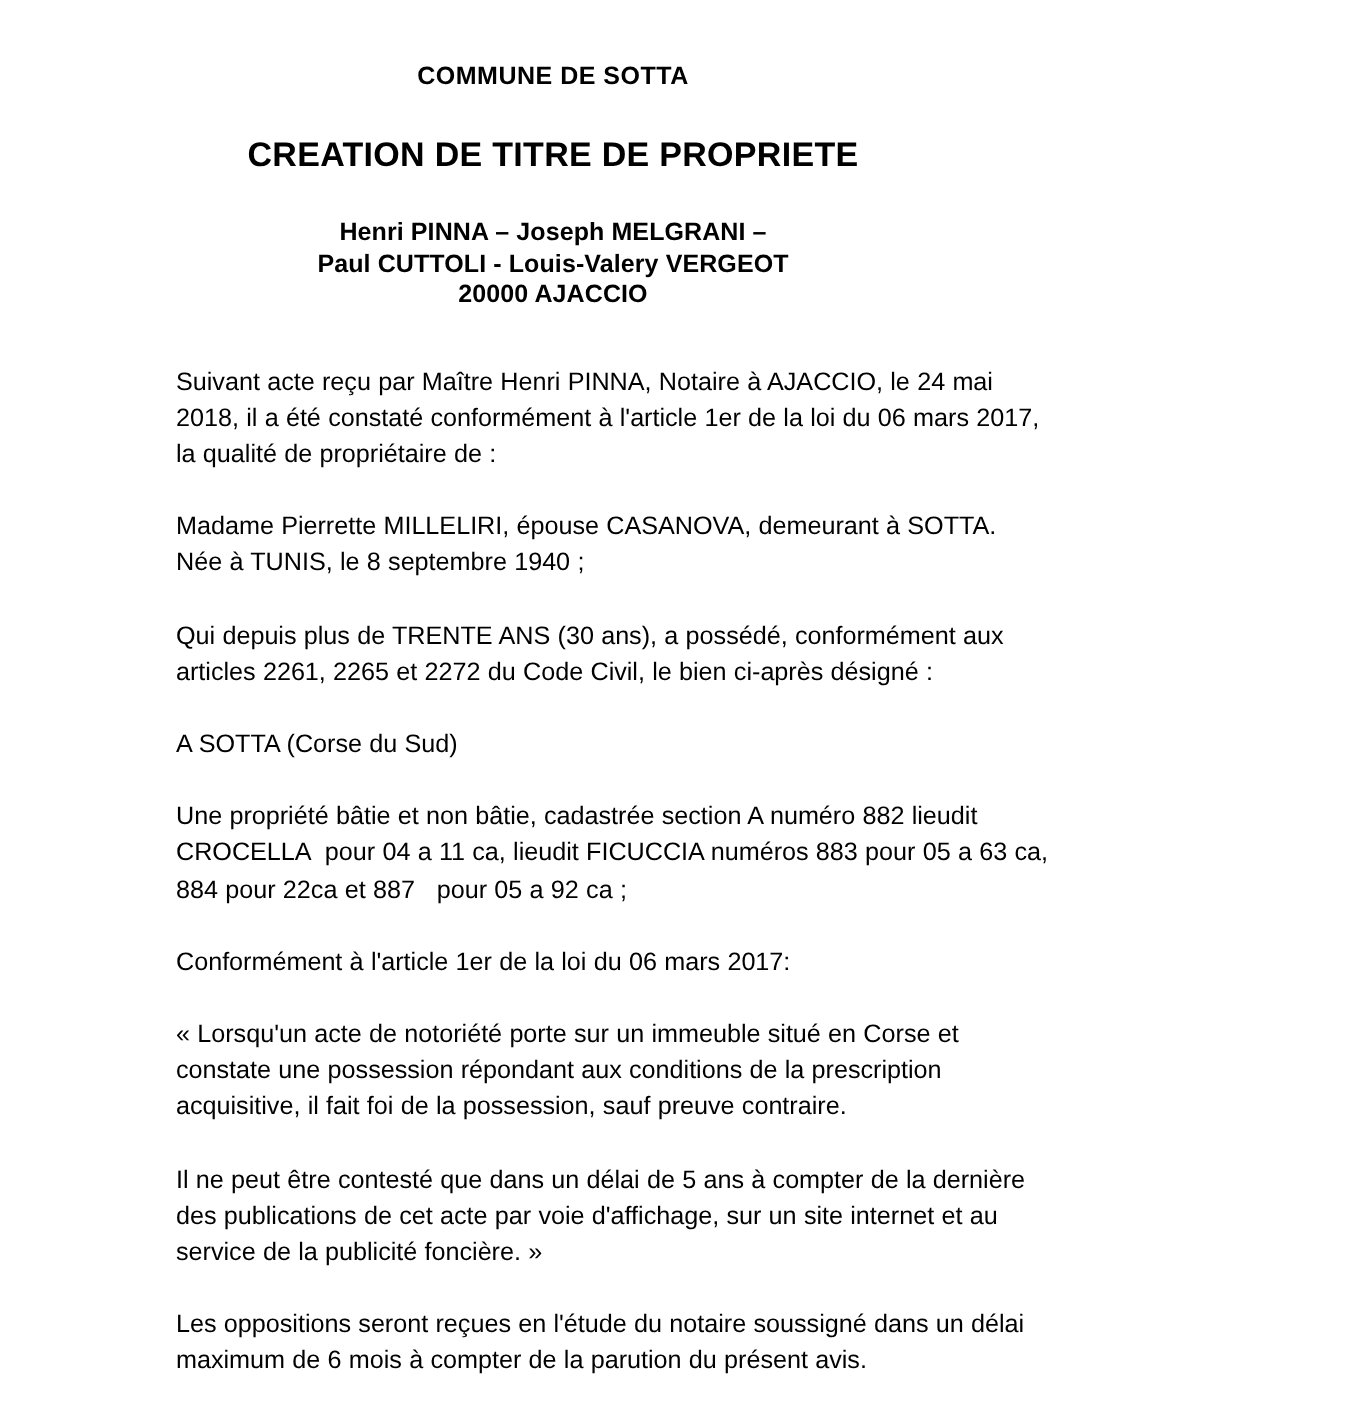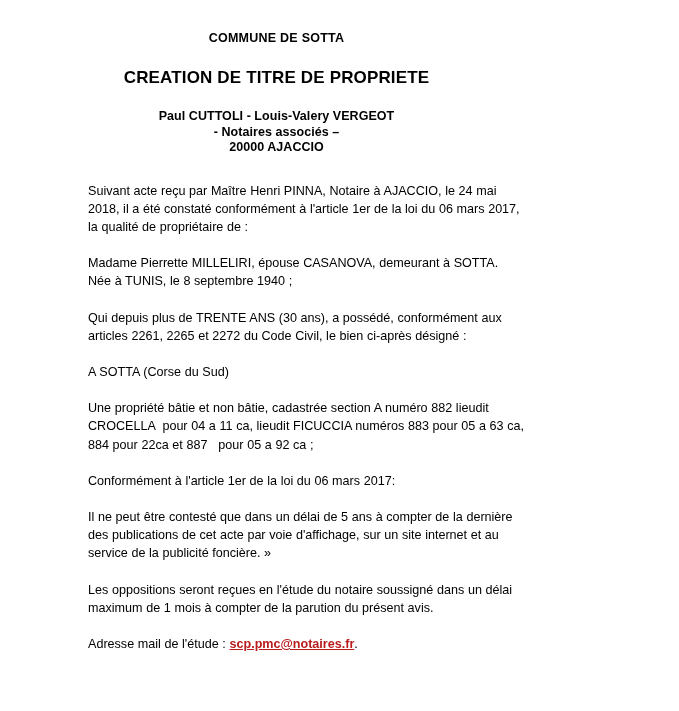--- a/index.html
+++ b/index.html
@@ -85,43 +85,44 @@
 <body>
 
 <div class="page">
 
   <div class="doc-header">
     <div class="heading-main">COMMUNE DE SOTTA</div>
 
     <div class="heading-sub">CREATION DE TITRE DE PROPRIETE</div>
 
     <div class="notary-block">
+      <span class="nline">Henri PINNA – Joseph MELGRANI –</span>
       <span class="nline">Paul CUTTOLI - Louis-Valery VERGEOT</span>
-      <span class="nline">- Notaires associés –</span>
       <span class="nline">20000 AJACCIO</span>
     </div>
   </div>
 
   <div class="doc-body">
 
     <p class="para">Suivant acte reçu par Maître Henri PINNA, Notaire à AJACCIO, le 24 mai 2018, il a été constaté conformément à l'article 1er de la loi du 06 mars 2017, la qualité de propriétaire de :</p>
 
     <p class="para">Madame Pierrette MILLELIRI, épouse CASANOVA, demeurant à SOTTA.
 Née à TUNIS, le 8 septembre 1940 ;</p>
 
     <p class="para">Qui depuis plus de TRENTE ANS (30 ans), a possédé, conformément aux articles 2261, 2265 et 2272 du Code Civil, le bien ci-après désigné :</p>
 
     <p class="para">A SOTTA (Corse du Sud)</p>
 
     <p class="para">Une propriété bâtie et non bâtie, cadastrée section A numéro 882 lieudit CROCELLA  pour 04 a 11 ca, lieudit FICUCCIA numéros 883 pour 05 a 63 ca, 884 pour 22ca et 887   pour 05 a 92 ca ;</p>
 
     <p class="para">Conformément à l'article 1er de la loi du 06 mars 2017:</p>
 
+    <p class="para">« Lorsqu'un acte de notoriété porte sur un immeuble situé en Corse et constate une possession répondant aux conditions de la prescription acquisitive, il fait foi de la possession, sauf preuve contraire.</p>
 
     <p class="para">Il ne peut être contesté que dans un délai de 5 ans à compter de la dernière des publications de cet acte par voie d'affichage, sur un site internet et au service de la publicité foncière. »</p>
 
-    <p class="para">Les oppositions seront reçues en l'étude du notaire soussigné dans un délai maximum de 1 mois à compter de la parution du présent avis.</p>
+    <p class="para">Les oppositions seront reçues en l'étude du notaire soussigné dans un délai maximum de 6 mois à compter de la parution du présent avis.</p>
 
     <p class="para"><span>Adresse mail de l'étude : </span><a class="email-link" href="#">scp.pmc@notaires.fr</a><span>.</span></p>
 
   </div>
 
 </div>
 
 </body></html>

